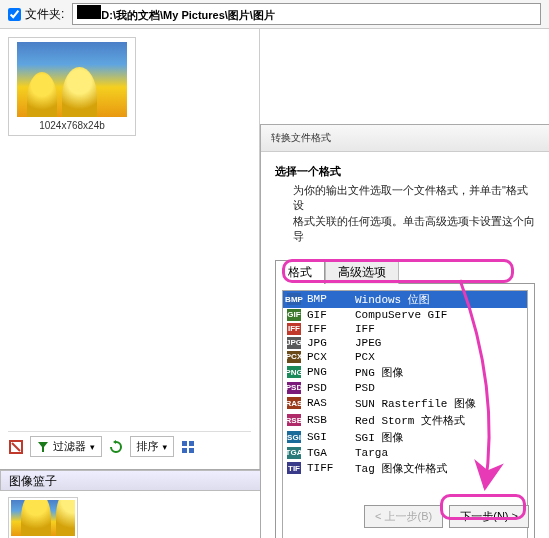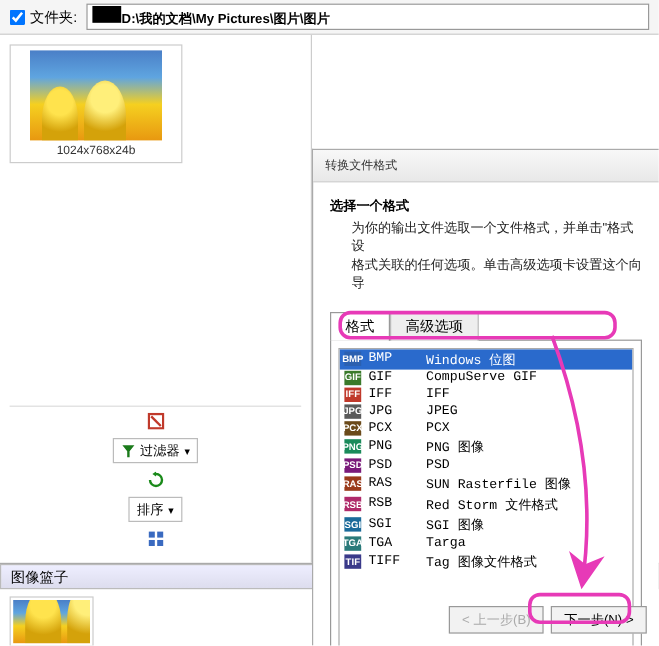--- a/index.html
+++ b/index.html
@@ -5,28 +5,28 @@
 * { box-sizing: border-box; margin: 0; padding: 0; }
 body { width: 549px; height: 538px; font-family: "Microsoft YaHei", SimSun, Arial, sans-serif; font-size: 12px; background: #fff; position: relative; overflow: hidden; }
 
 .top-bar { display: flex; align-items: center; padding: 3px 8px; border-bottom: 1px solid #ccc; background: #f5f5f5; }
 .top-bar input[type=checkbox] { margin-right: 4px; }
 .top-bar .path { background: #fff; border: 1px solid #999; padding: 1px 4px; flex: 1; margin-left: 4px; font-size: 11px; font-weight: bold; }
 .black-box { background: #000; width: 24px; height: 14px; display: inline-block; }
 
 .main { display: flex; height: 440px; }
 .left-panel { width: 260px; border-right: 1px solid #ccc; padding: 8px; display: flex; flex-direction: column; }
-.thumb-card { width: 144px; border: 1px solid #ccc; background: #fff; padding: 4px; text-align: center; }
+.thumb-card { width: 128px; border: 1px solid #ccc; background: #fff; padding: 4px; text-align: center; }
 .thumb-img { width: 110px; height: 75px; background: linear-gradient(180deg,#4a7fc7 0%,#5fa5e0 30%,#f5d020 60%,#e89810 100%); position: relative; margin: 0 auto; overflow: hidden; }
 .thumb-img::before { content:""; position:absolute; bottom:0; left:10px; width:30px; height:45px; background: radial-gradient(circle at 50% 30%, #ffe34d 30%, #d4a20a 70%); border-radius: 50% 50% 0 0 / 60% 60% 0 0; }
 .thumb-img::after { content:""; position:absolute; bottom:0; left:45px; width:35px; height:50px; background: radial-gradient(circle at 50% 30%, #ffef7a 30%, #d4a20a 70%); border-radius: 50% 50% 0 0 / 60% 60% 0 0; }
 .thumb-dims { font-size: 10px; color: #333; padding-top: 3px; }
 .thumb-name { font-size: 12px; text-align: center; margin-top: 6px; color: #222; }
 
-.toolbar { margin-top: auto; display:flex; align-items:center; gap:6px; padding:4px 0; border-top:1px solid #ddd;flex-direction:column; }
+.toolbar { margin-top: auto; display:flex; align-items:center; gap:6px; padding:4px 0; border-top:1px solid #ddd; }
 .tb-icon { width:16px; height:16px; display:inline-flex; align-items:center; justify-content:center; }
 .tb-btn { border:1px solid #bbb; background:#fff; padding:2px 6px; font-size:11px; display:inline-flex; align-items:center; gap:4px; cursor:pointer; }
 .chev { font-size:9px; }
 
 .basket-label { background: linear-gradient(#eef,#dde); border:1px solid #bbb; padding:2px 8px 0 8px; }
 .basket { border-top:1px solid #aaa; }
 .basket-thumb { width:70px; height:42px; margin:6px 8px; border:1px solid #ccc; padding:2px; }
 .basket-thumb .thumb-img { width:100%; height:100%; }
 
 
@@ -40,21 +40,21 @@
 .tab { border:1px solid #999; padding:3px 12px; font-size:12px; background:#fff; border-bottom:none; position:relative; top:1px; cursor:pointer; }
 .tab.inactive { background:#eee; border-color:#bbb; }
 .tab-panel { border:1px solid #999; padding:6px; background:#fff; }
 .fmt-list { border:1px solid #aaa; background:#fff; height:271px; overflow:hidden; }
 .fmt-row { display:flex; align-items:center; gap:6px; padding:1px 4px; font-family: "Courier New", monospace; font-size:11px; }
 .fmt-row.selected { background:#2a6acc; color:#fff; }
 .fmt-ico { width:14px; height:12px; font-size:8px; color:#fff; display:flex; align-items:center; justify-content:center; font-family:Arial; font-weight:bold; }
 .fmt-ext { width:42px; }
 .highlight-ring { position:absolute; border:3px solid #e73ab7; border-radius:10px; pointer-events:none; }
 
-.dlg-footer { position:absolute; bottom:10px; right:10px; display:flex; gap:6px; }
+.dlg-footer { position:absolute; bottom:10px; right:20px; display:flex; gap:6px; }
 .nav-btn { border:1px solid #999; background:#f2f2f2; padding:3px 10px; font-size:11px; cursor:pointer; }
 .nav-btn.disabled { color:#aaa; }
 
 svg.arrow { position:absolute; pointer-events:none; }
 </style>
 </head>
 <body>
 
 <div class="top-bar">
   <input type="checkbox" checked="" style="">

